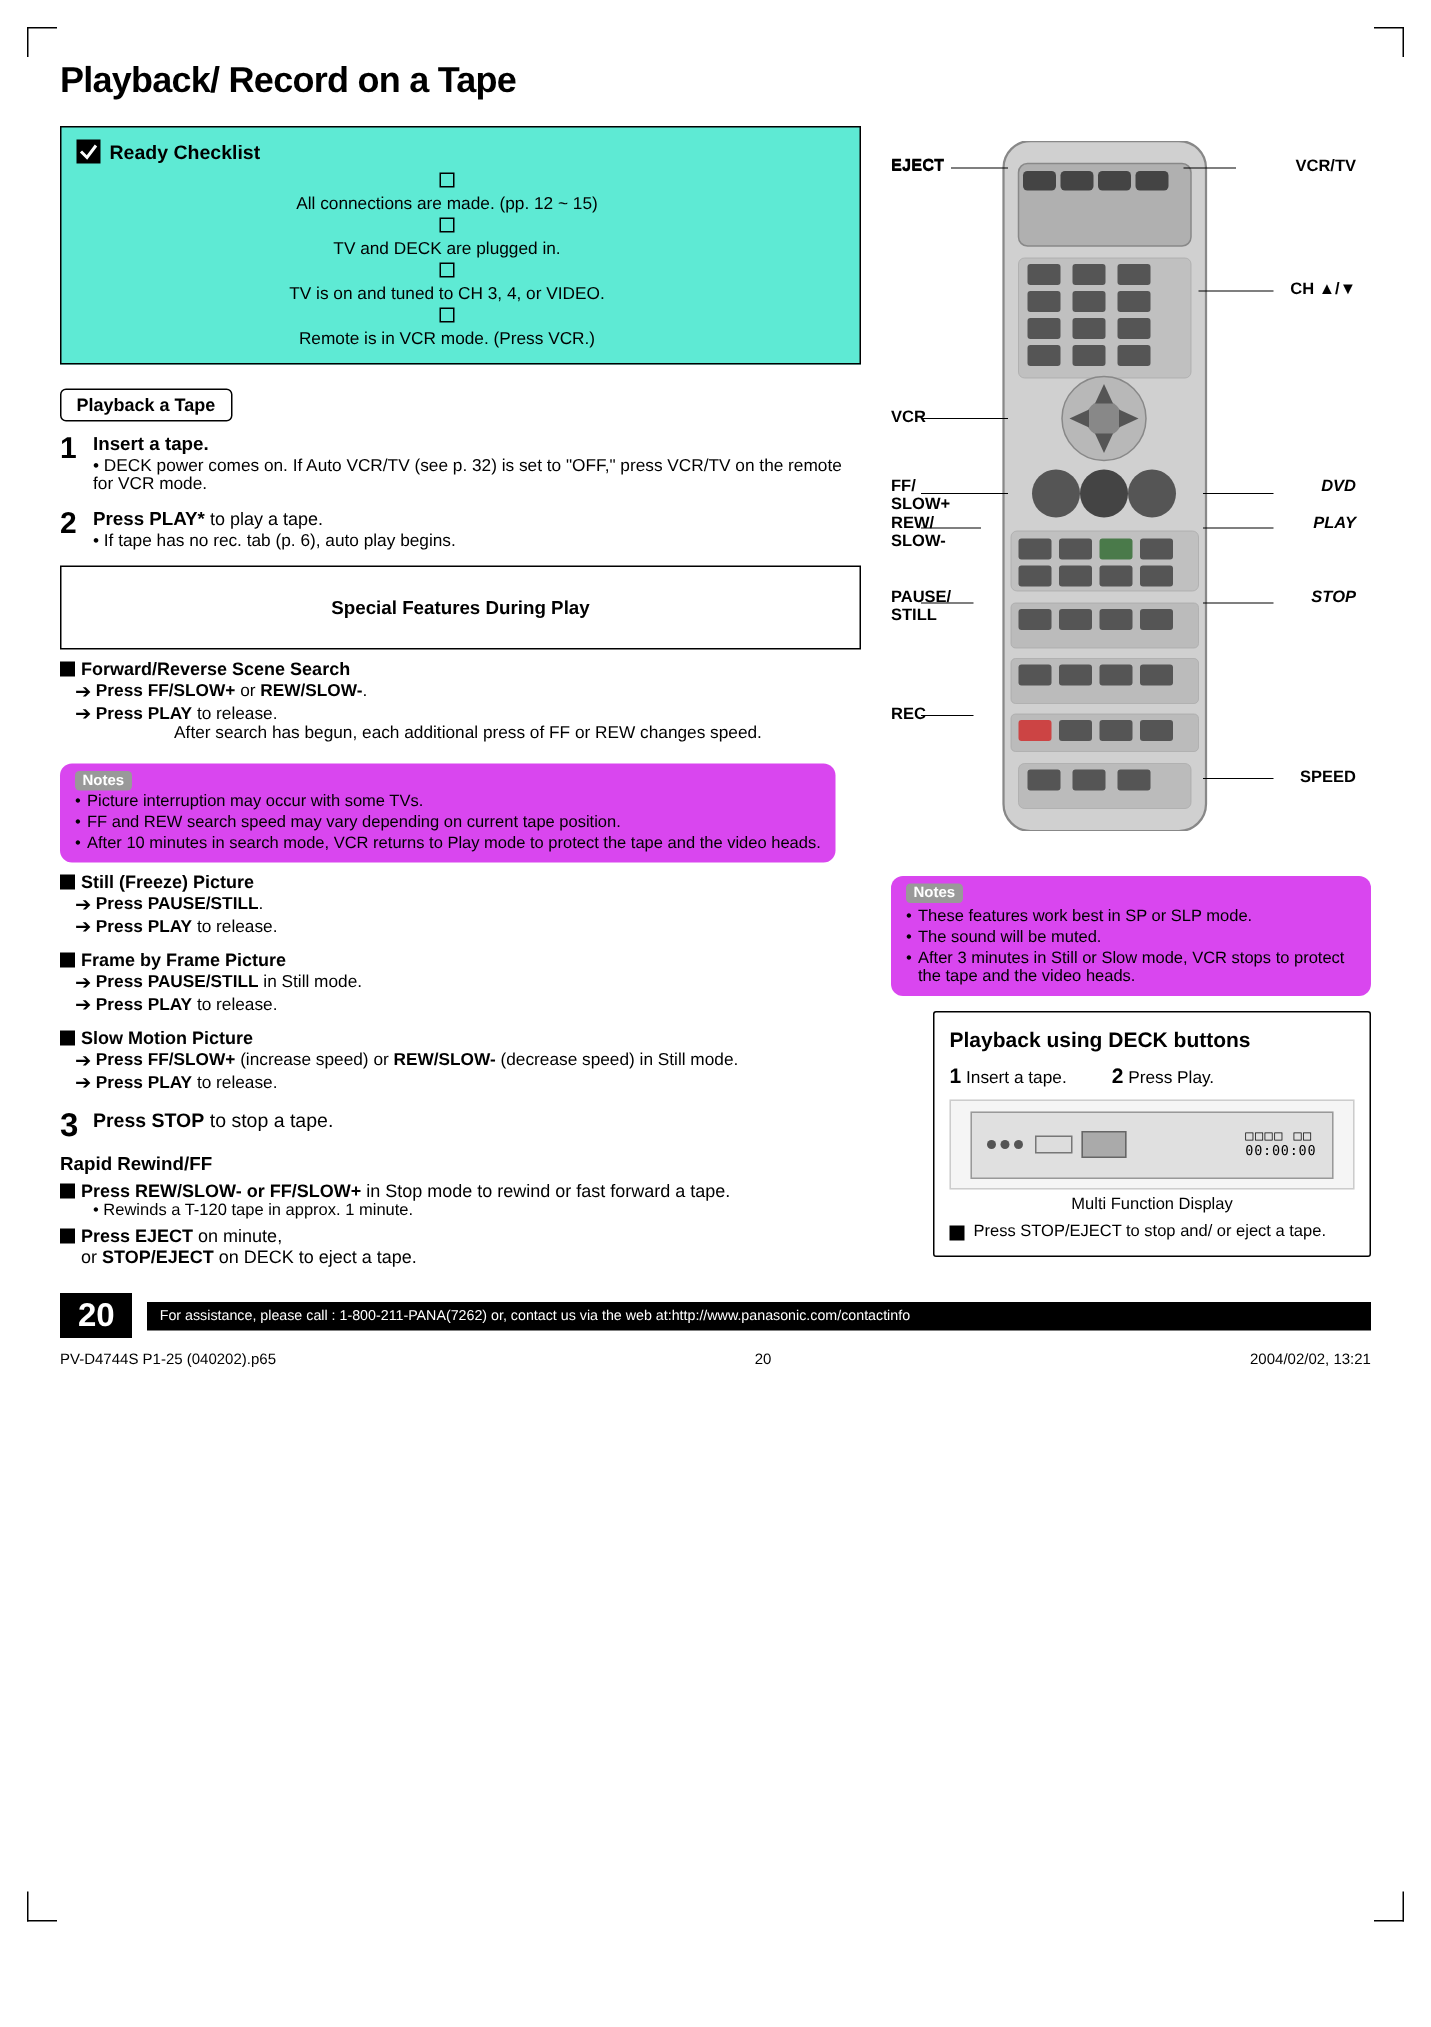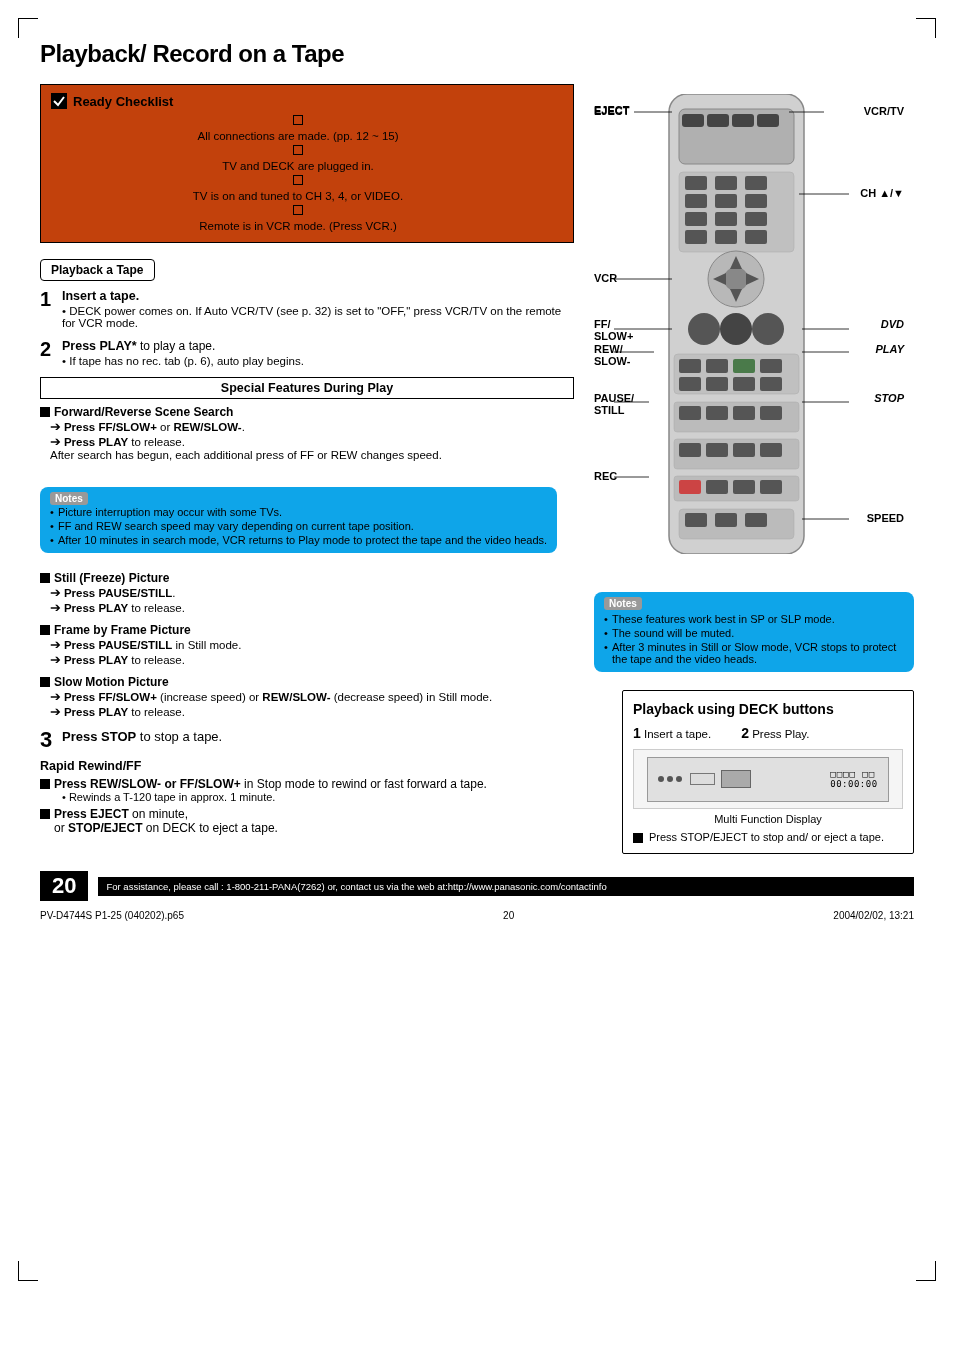--- a/index.html
+++ b/index.html
@@ -49,21 +49,21 @@
     .right-col {
       width: 320px;
       flex-shrink: 0;
     }
 
     
     .ready-checklist {
       border: 1px solid #000;
       padding: 8px 28px 8px 10px;
       margin-bottom: 10px;
-      background: #c2410c;
+      background: #5eead4;
     }
     .ready-checklist-title {
       font-weight: bold;
       font-size: 13px;
       display: flex;
       align-items: center;
       gap: 6px;
       margin-bottom: 5px;
     }
     .checklist-icon {
@@ -118,30 +118,30 @@
       min-width: 16px;
     }
     .step-content { flex: 1; }
     .step-title { font-weight: bold; font-size: 12.5px; margin-bottom: 2px; }
     .step-body { font-size: 11.5px; }
     .step-body p { margin-bottom: 2px; }
 
     
     .special-features-box {
       border: 1.5px solid #000;
-      padding: 3px 10px;
+      padding: 20px 10px;
       font-weight: bold;
       font-size: 12.5px;
       text-align: center;
       margin-bottom: 6px;
       margin-top: 4px;
     }
 
     
-    .feature-section { margin-bottom: 8px; }
+    .feature-section { margin-bottom: 8px; text-align: center; }
     .feature-title {
       font-weight: bold;
       font-size: 12px;
       display: flex;
       align-items: center;
       gap: 4px;
     }
     .black-sq {
       width: 10px;
       height: 10px;
@@ -154,24 +154,24 @@
       font-size: 11.5px;
       display: flex;
       align-items: center;
       gap: 3px;
     }
     .arrow-right { font-size: 13px; }
     .feature-note { font-size: 11.5px; margin-left: 10px; }
 
     
     .notes-box {
-      background: #0ea5e9;
+      background: #d946ef;
       border-radius: 8px;
       padding: 5px 10px;
-      margin: 18px 0;
+      margin: 6px 0;
       display: inline-block;
     }
     .notes-title {
       font-weight: bold;
       font-size: 11px;
       margin-bottom: 2px;
     }
     .note-item {
       font-size: 11px;
       margin-bottom: 2px;

